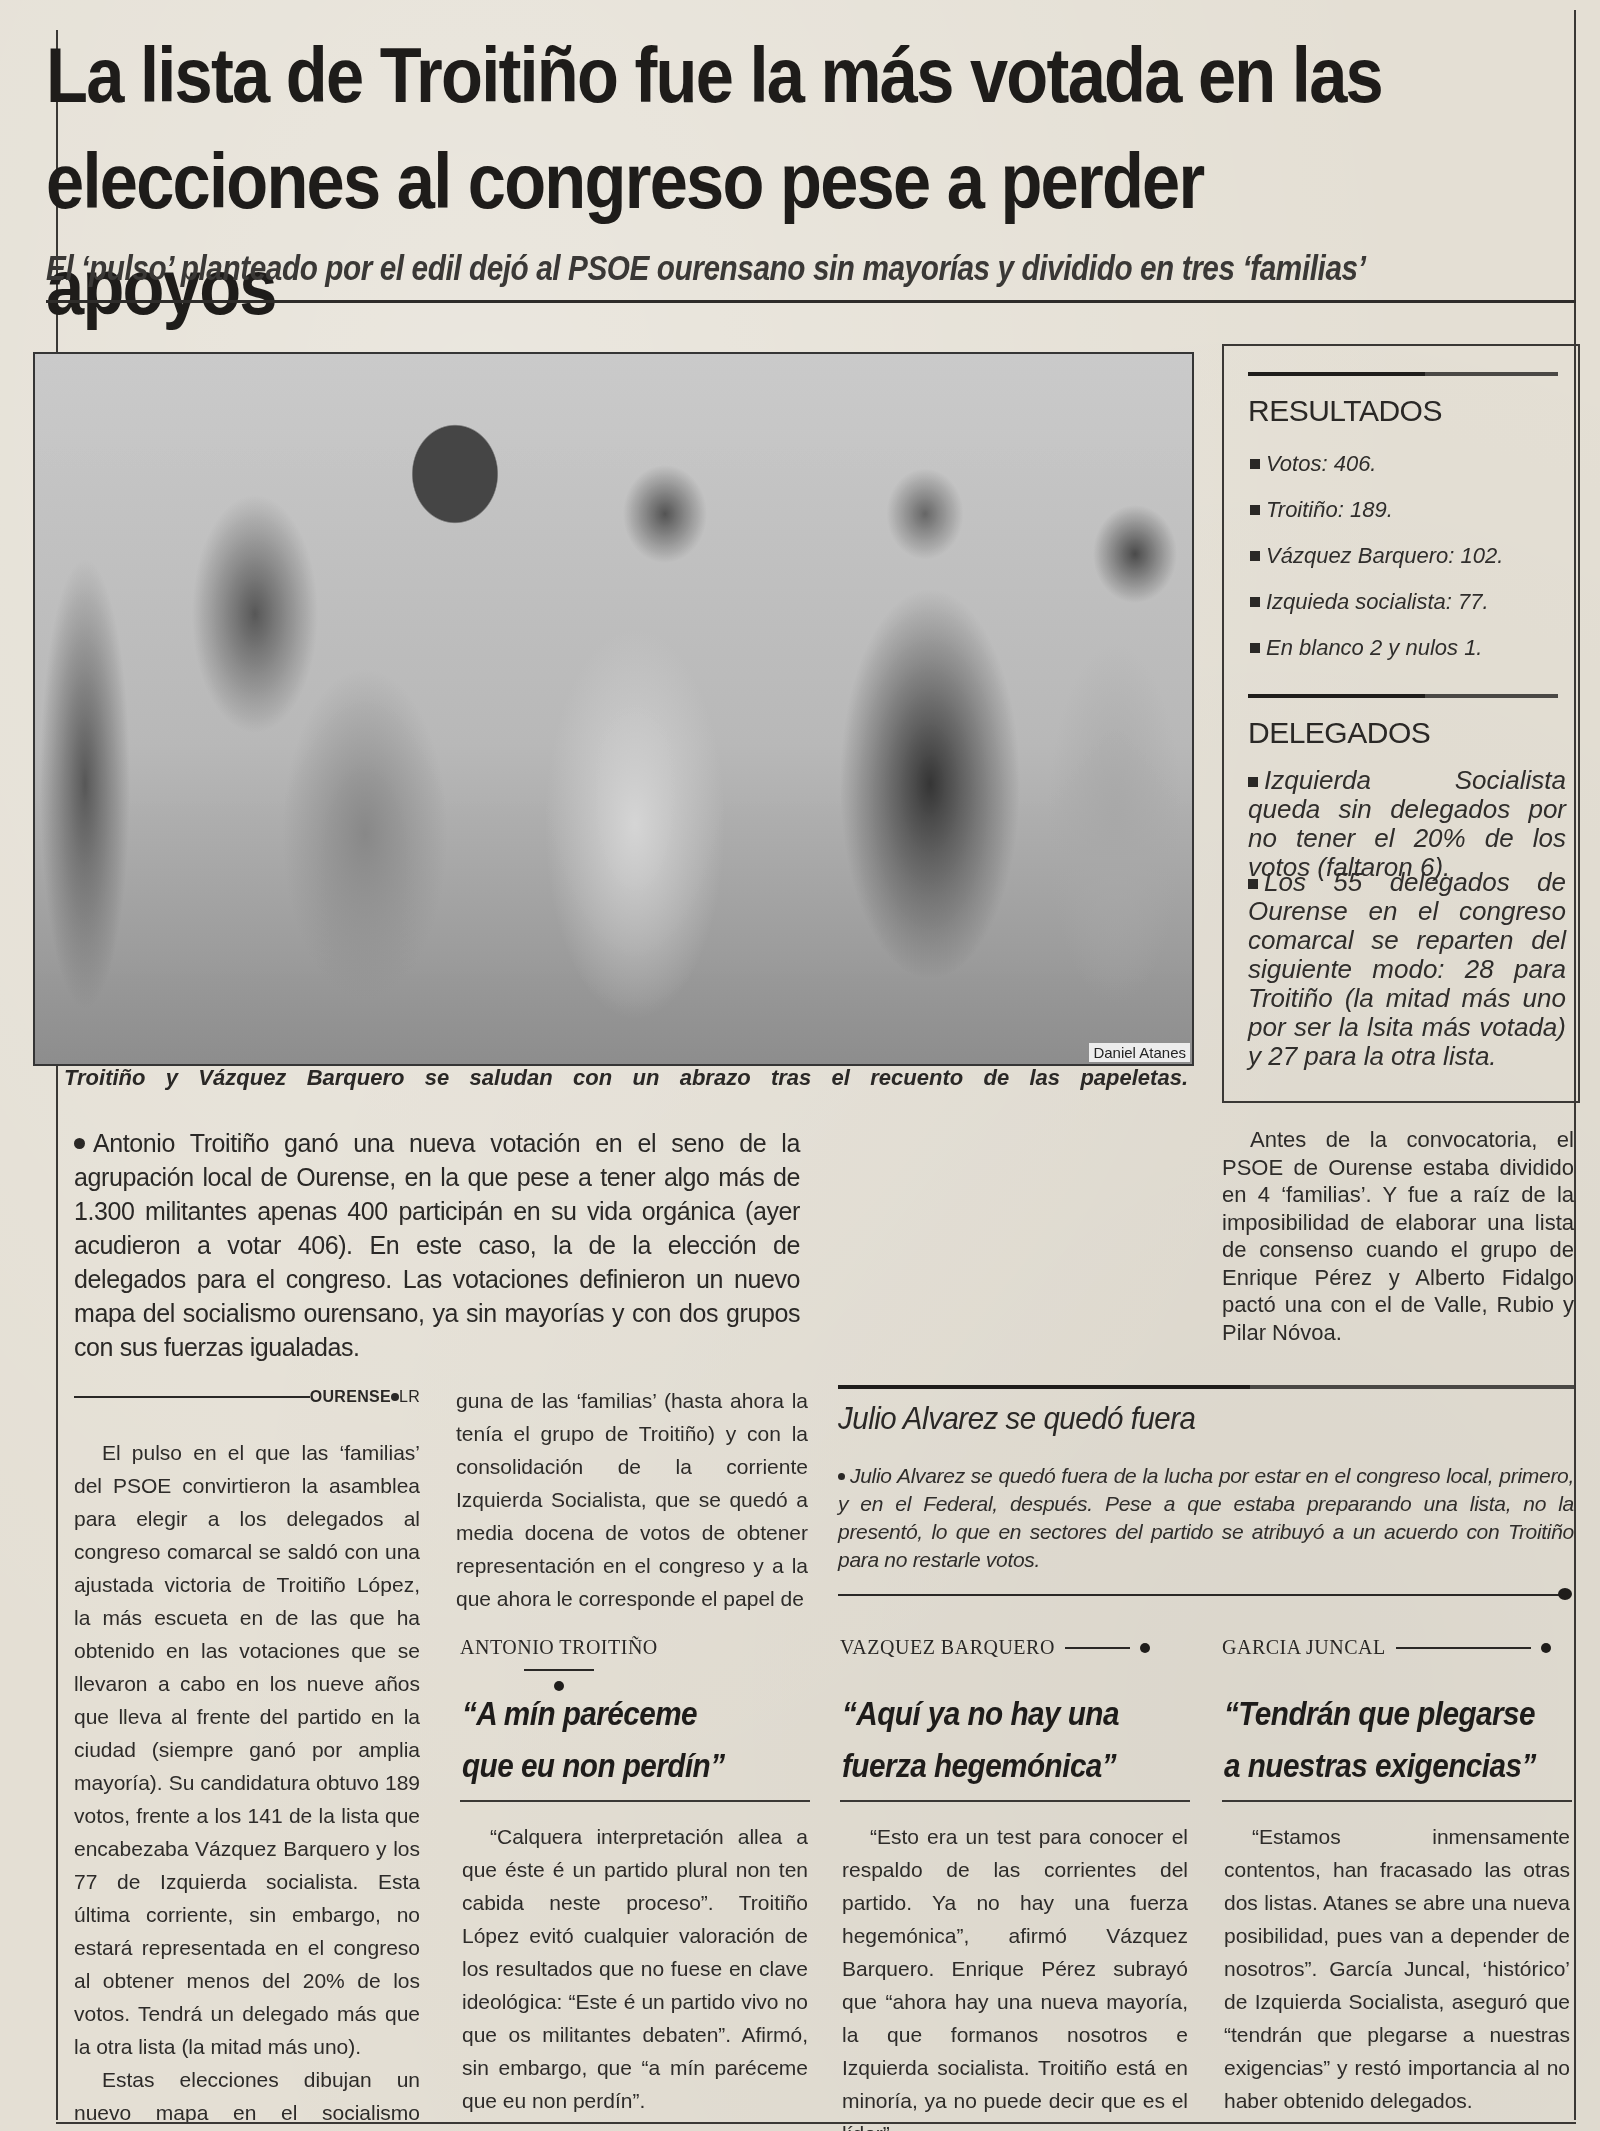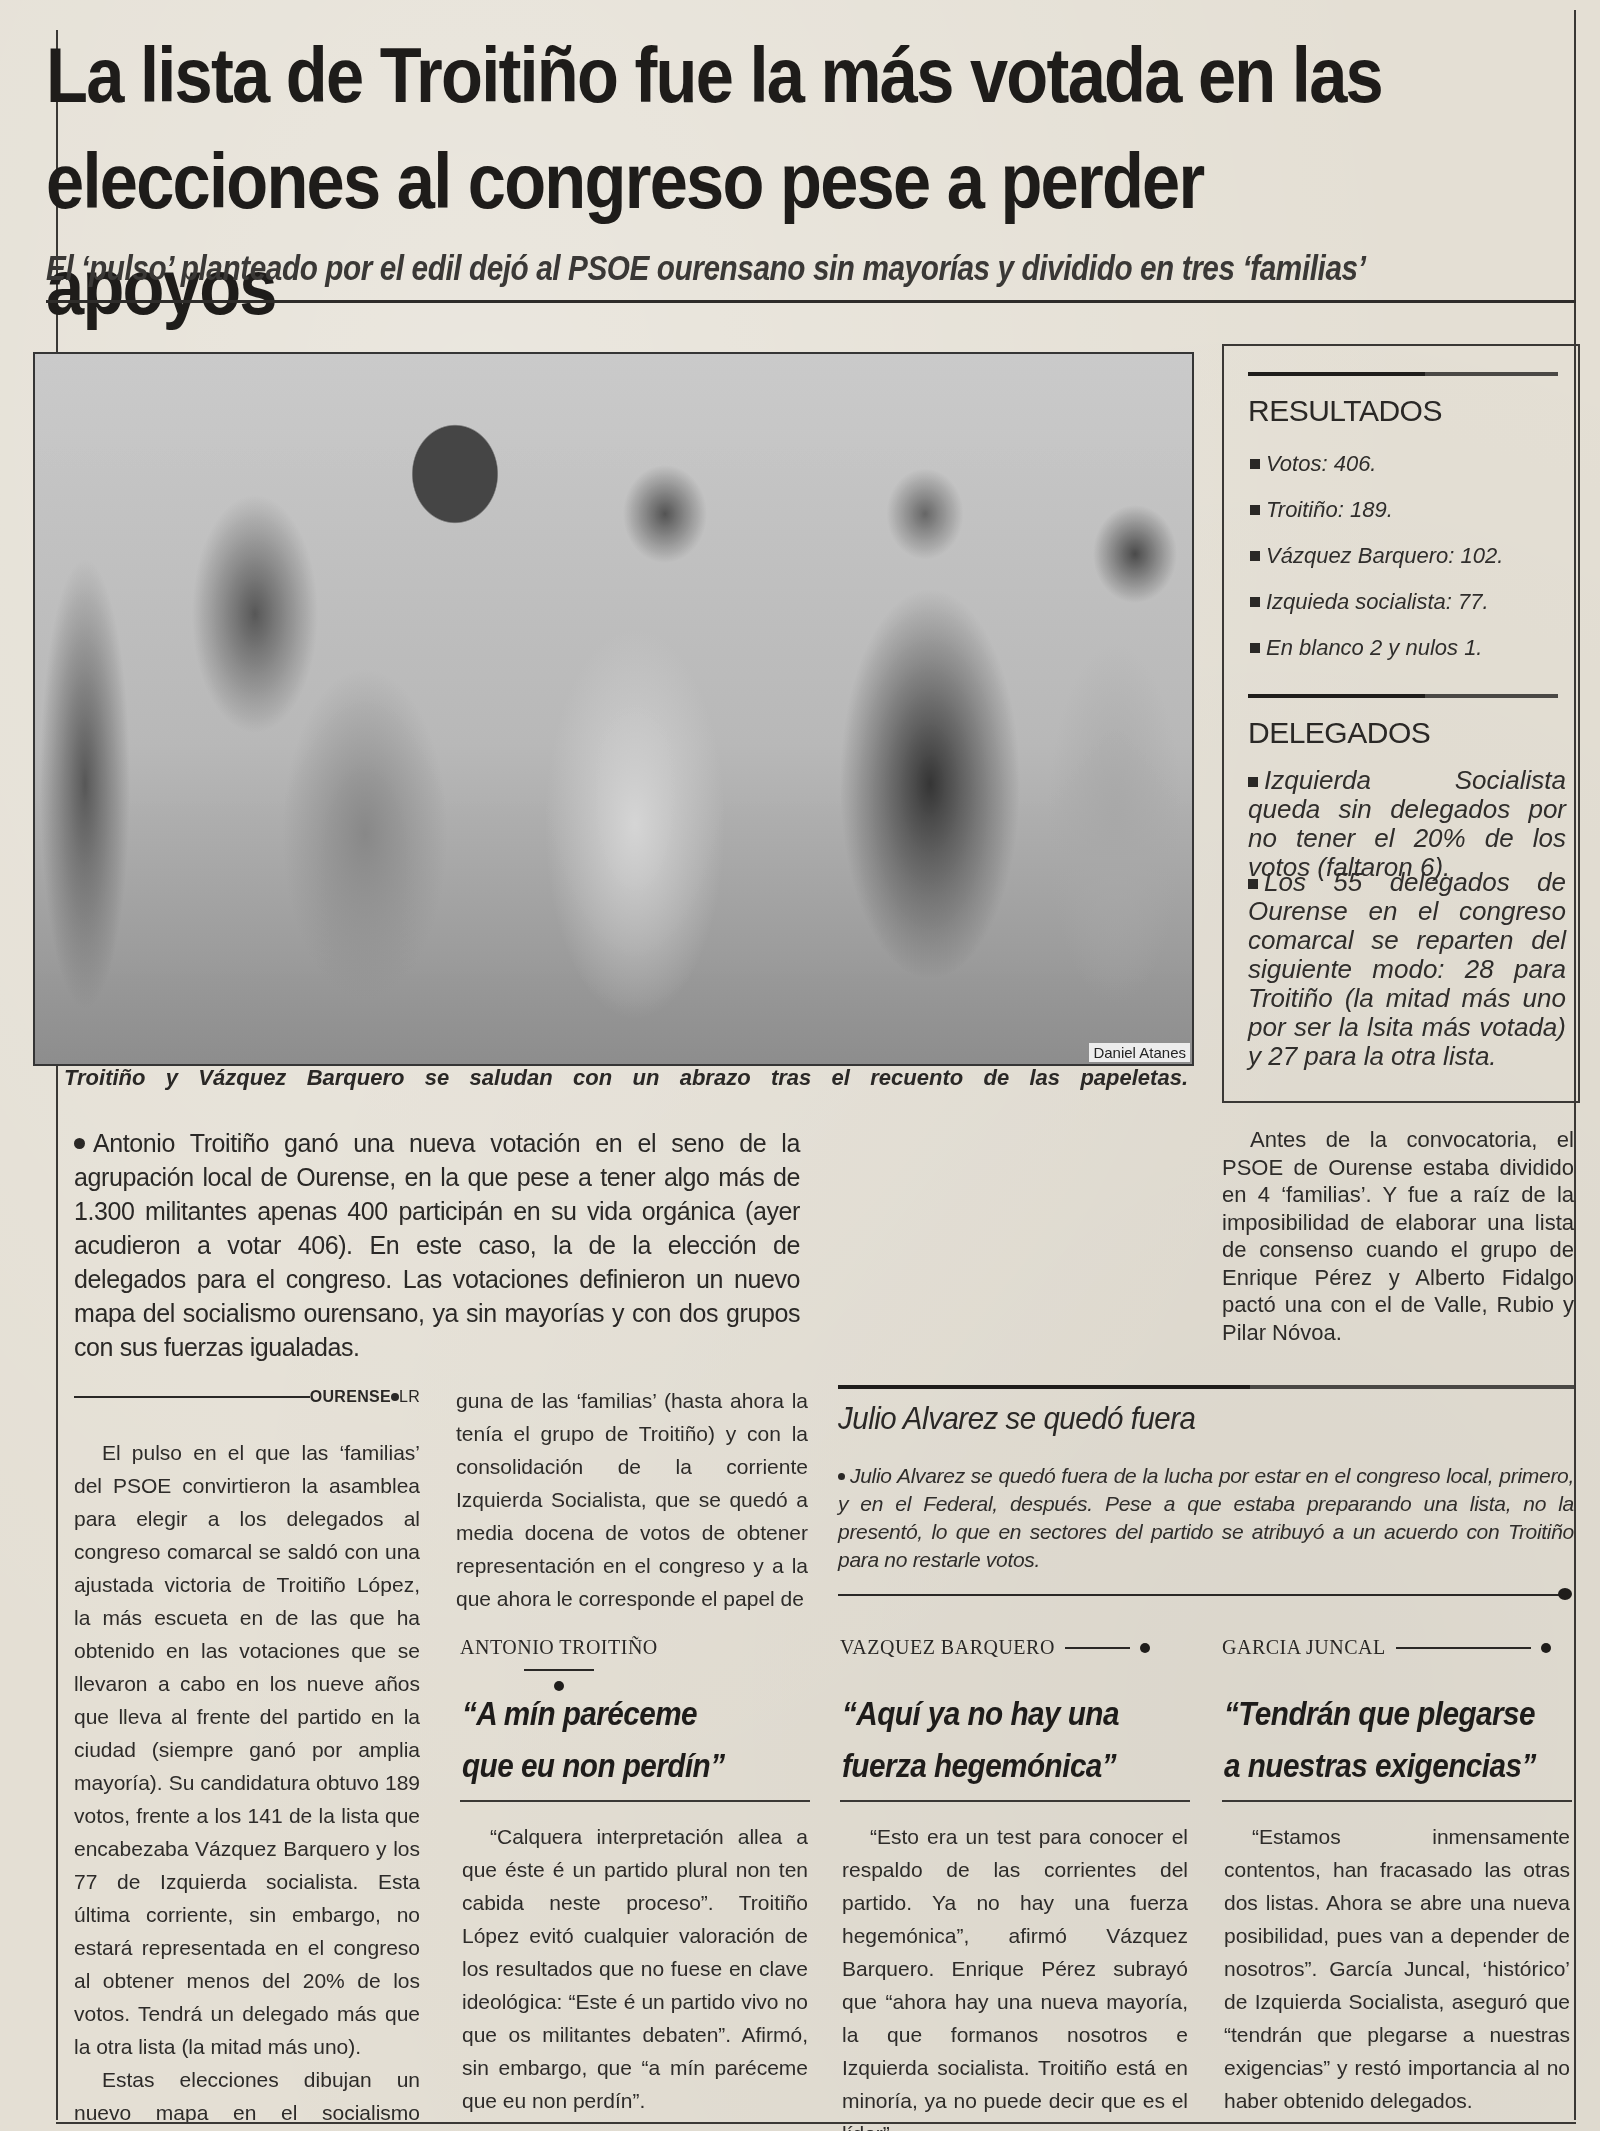--- a/index.html
+++ b/index.html
@@ -211,17 +211,17 @@
     <span class="name">GARCIA JUNCAL</span>
     <span class="line" style="width:135px"></span>
     <span class="b"></span>
   </div>
   <div class="q-head" style="left:1224px; top:1688px;">
     <div>“Tendrán que plegarse</div>
     <div>a nuestras exigencias”</div>
   </div>
   <div class="q-rule" style="left:1222px; top:1800px; width:350px;"></div>
   <div class="col" style="left:1224px; top:1820px; width:346px;">
-    <p class="ind">“Estamos inmensamente contentos, han fracasado las otras dos listas. Ahora se abre una nueva posibilidad, pues van a depender de nosotros”. García Juncal, ‘histórico’ de Izquierda Socialista, aseguró que “tendrán que plegarse a nuestras exigencias” y restó importancia al no haber obtenido delegados.</p>
+    <p class="ind">“Estamos inmensamente contentos, han fracasado las otras dos listas. Atanes se abre una nueva posibilidad, pues van a depender de nosotros”. García Juncal, ‘histórico’ de Izquierda Socialista, aseguró que “tendrán que plegarse a nuestras exigencias” y restó importancia al no haber obtenido delegados.</p>
   </div>
 
   <div class="bottom-rule"></div>
 </div>
 
 </body></html>

